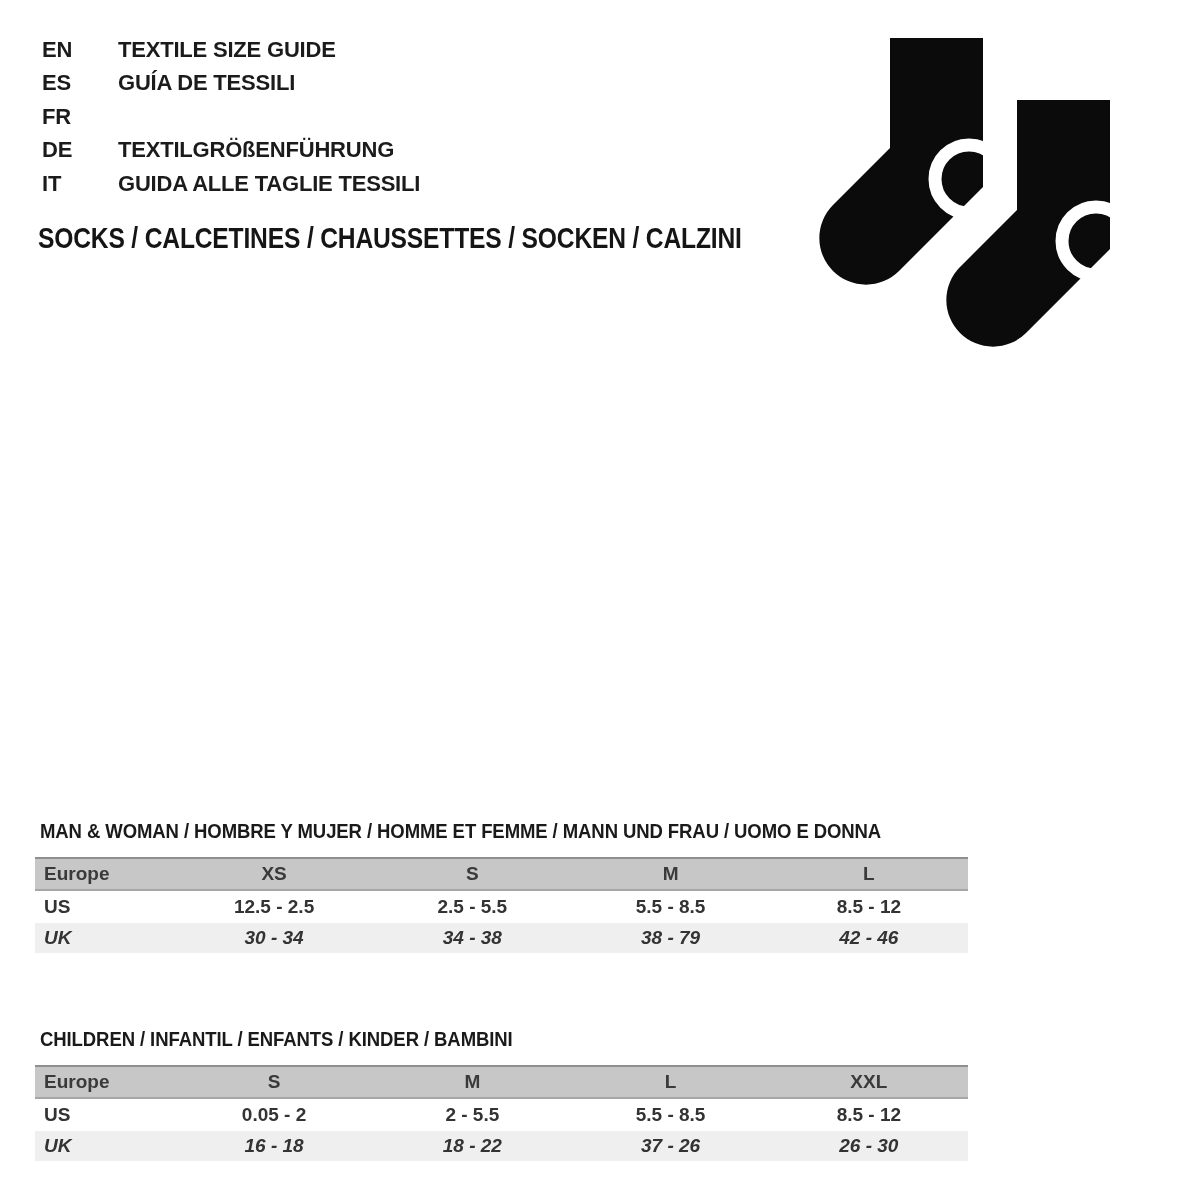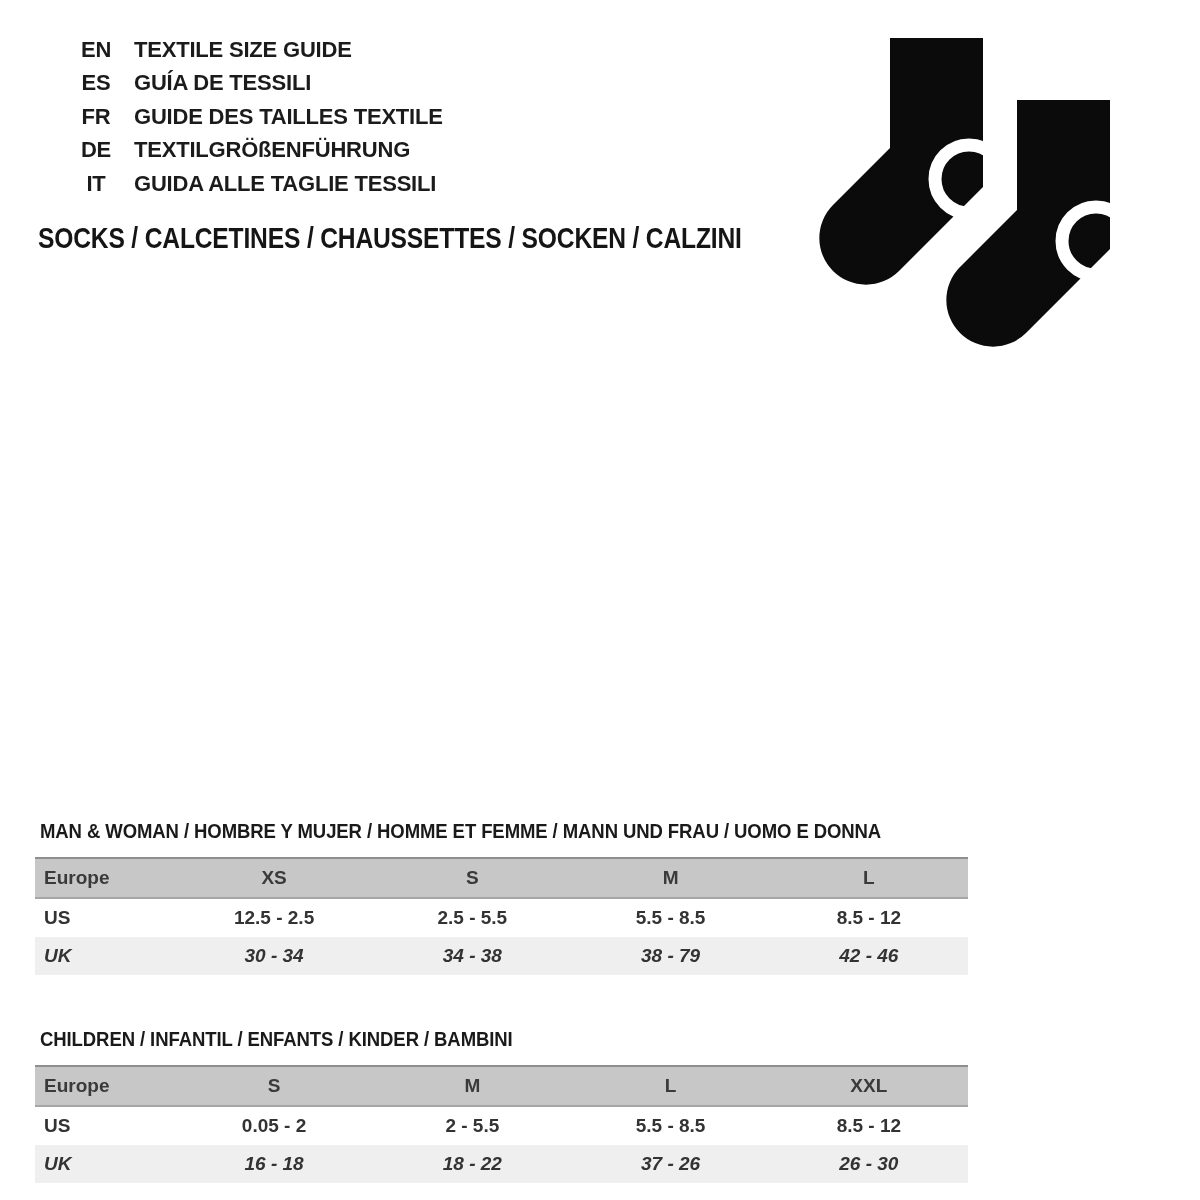--- a/index.html
+++ b/index.html
@@ -10,23 +10,22 @@
     background: #ffffff;
     overflow: hidden;
     font-family: "Liberation Sans", sans-serif;
     color: #1e1e1e;
     -webkit-font-smoothing: antialiased;
   }
 
   
   .lang-list {
     position: absolute;
-    left: 58px;
+    left: 42px;
     top: 33px;
-    text-align: center;
   }
   .lang-row {
     display: flex;
     height: 33.5px;
     align-items: center;
     font-size: 22px;
     font-weight: bold;
     letter-spacing: -0.2px;
     color: #1b1b1b;
     white-space: nowrap;
@@ -74,21 +73,21 @@
     width: 933px;
     border-collapse: collapse;
     table-layout: fixed;
     font-size: 19px;
     font-weight: bold;
     color: #333333;
   }
   .size-table col.c0 { width: 15%; }
   .size-table col.cn { width: 21.25%; }
   .size-table th, .size-table td {
-    padding: 8px;
+    padding: 0;
     text-align: center;
     vertical-align: middle;
     white-space: nowrap;
     font-weight: bold;
   }
   .size-table th:first-child, .size-table td:first-child {
     text-align: left;
     padding-left: 9px;
   }
   .size-table thead tr {
@@ -115,21 +114,20 @@
     <div class="lang-row">
       <span class="lang-code">EN</span>
       <span class="lang-label">TEXTILE SIZE GUIDE</span>
     </div>
     <div class="lang-row">
       <span class="lang-code">ES</span>
       <span class="lang-label">GUÍA DE TESSILI</span>
     </div>
     <div class="lang-row">
       <span class="lang-code">FR</span>
-      <span class="lang-label">GUIDE DES TAILLES TEXTILE</span>
     </div>
     <div class="lang-row">
       <span class="lang-code">DE</span>
       <span class="lang-label">TEXTILGRÖßENFÜHRUNG</span>
     </div>
     <div class="lang-row">
       <span class="lang-code">IT</span>
       <span class="lang-label">GUIDA ALLE TAGLIE TESSILI</span>
     </div>
   </div>

